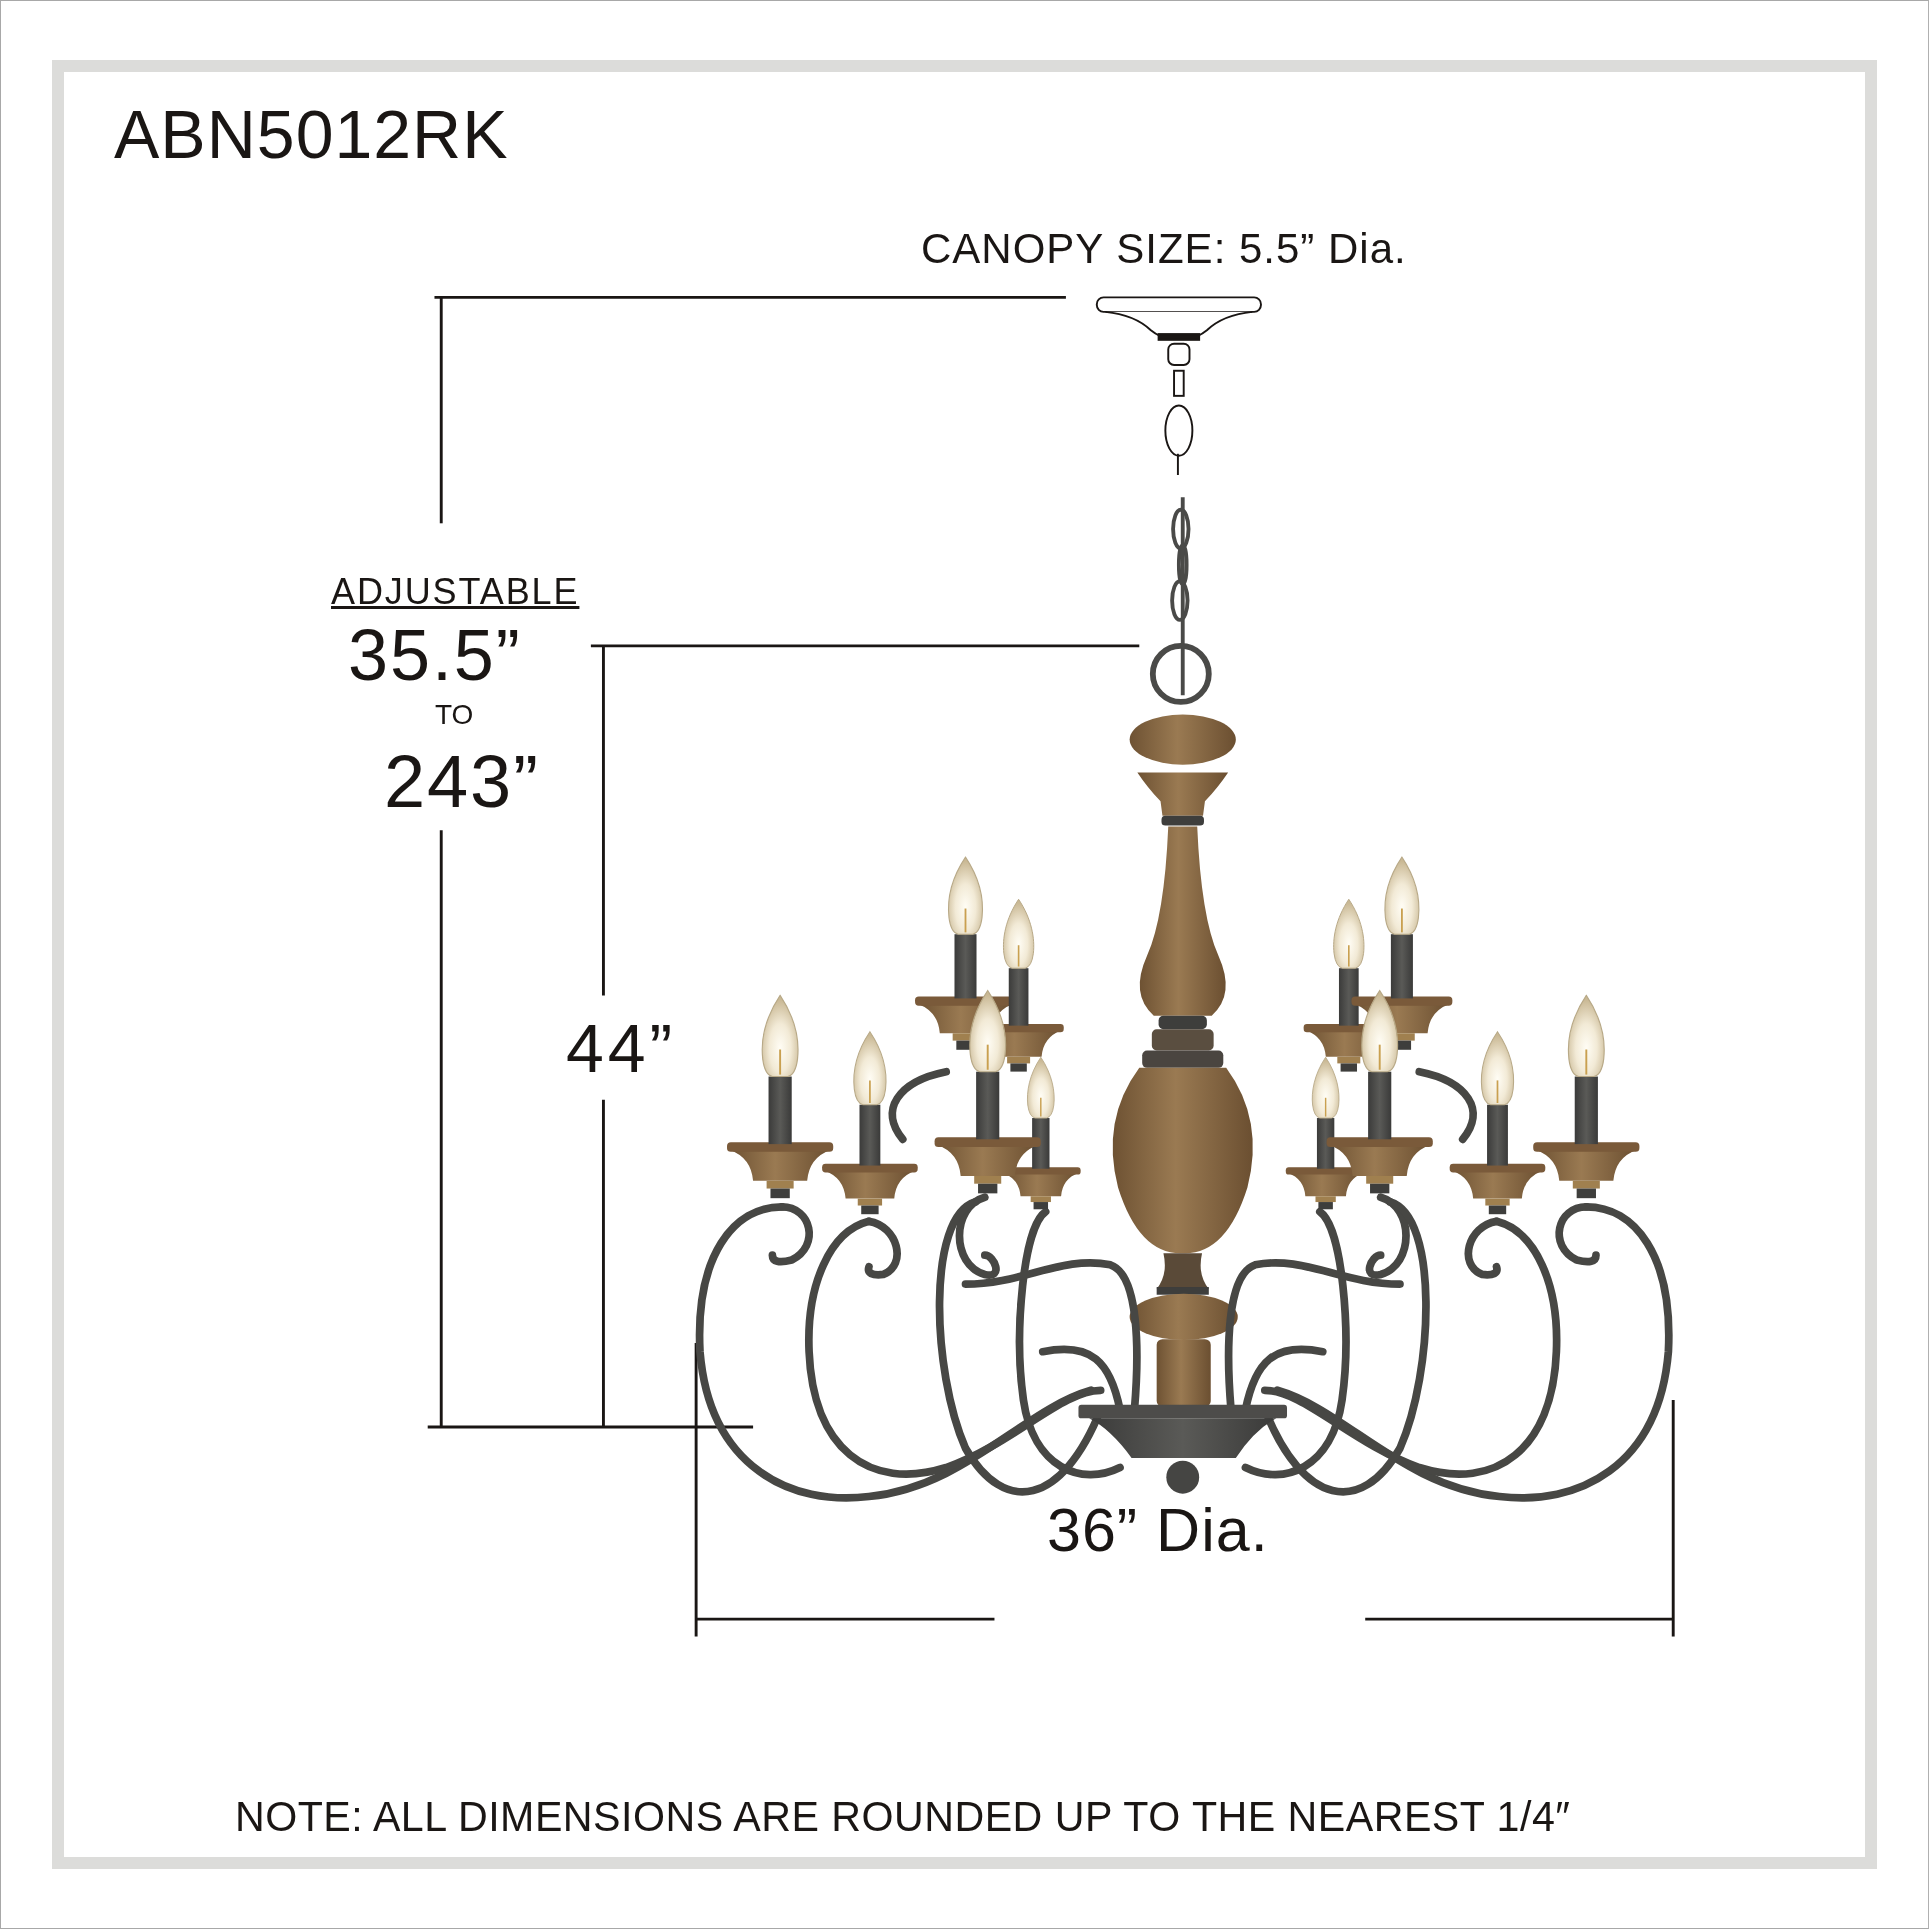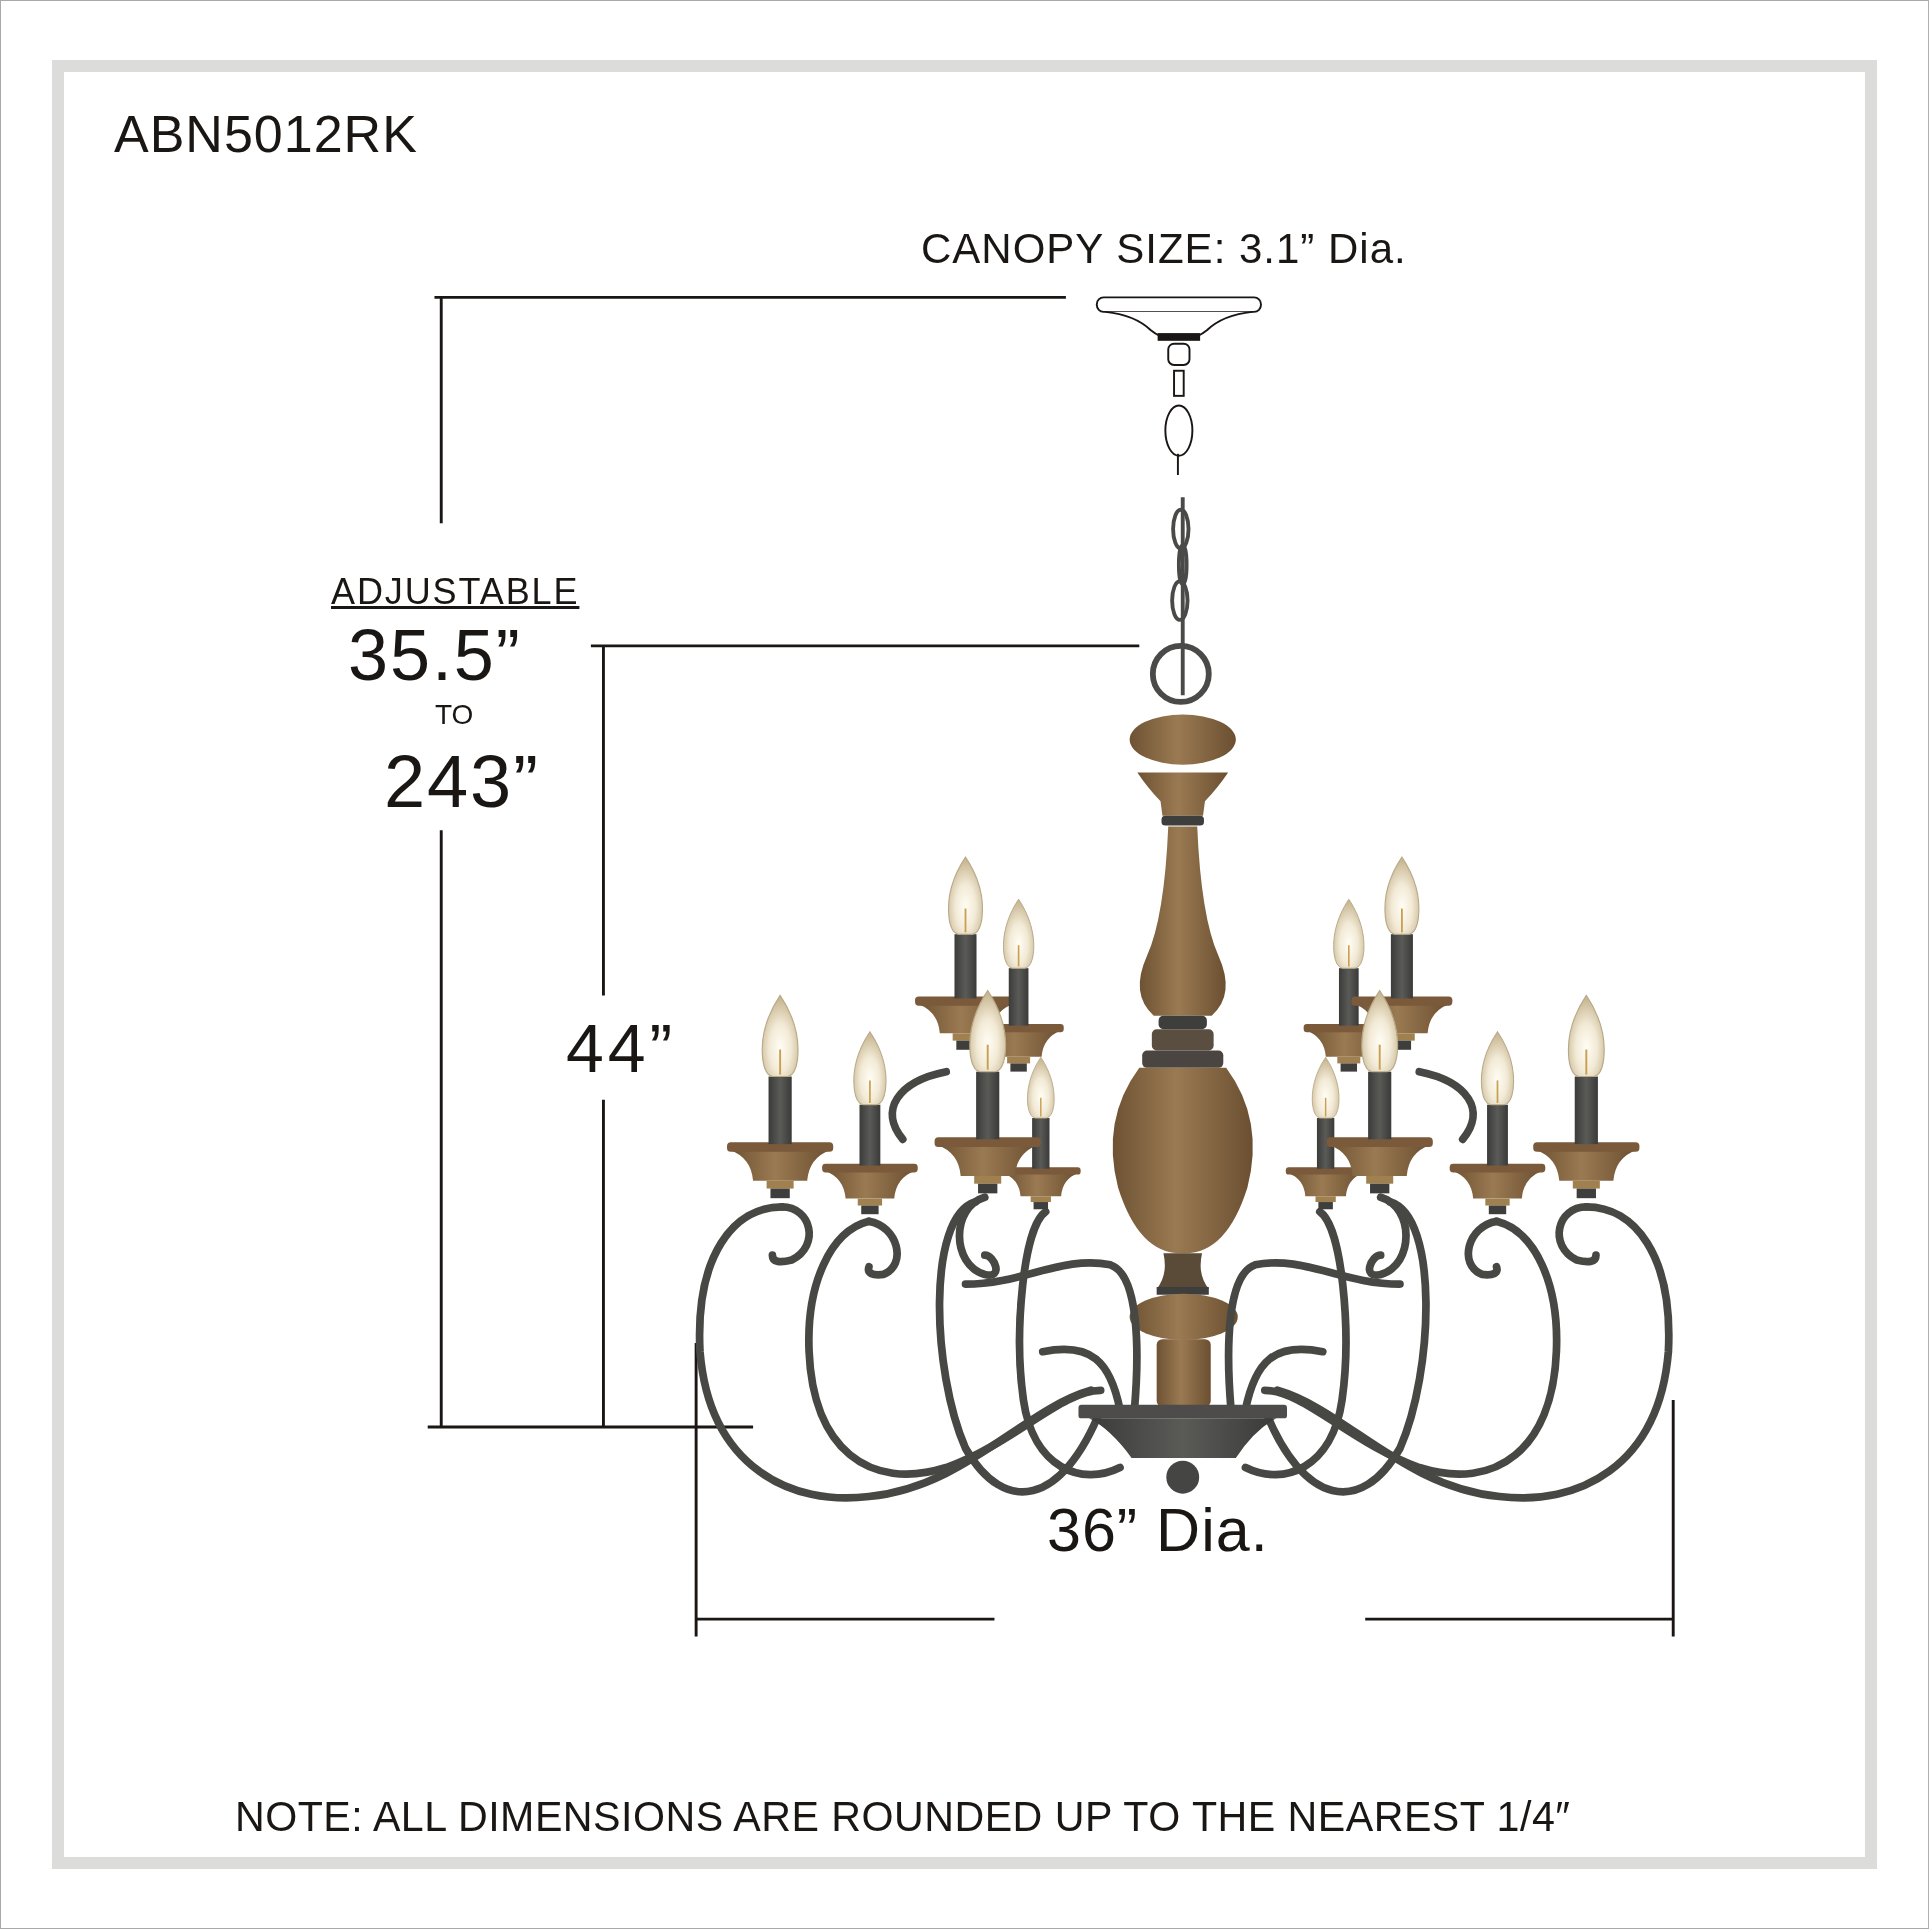--- a/index.html
+++ b/index.html
@@ -3,39 +3,39 @@
 <meta charset="utf-8">
 <style>
   html, body { margin:0; padding:0; background:#ffffff; }
   body { width:1931px; height:1931px; position:relative; overflow:hidden;
          font-family:"Liberation Sans", sans-serif; color:#1a1614; }
   .outer-border { position:absolute; left:0; top:0; width:1927px; height:1927px;
                   border:1.9px solid #a8a8a8; border-right-color:#b0b0b0; }
   .frame { position:absolute; left:52px; top:60px; width:1801px; height:1785px;
            border:12.6px solid #dcdcda; }
   .txt { position:absolute; white-space:nowrap; line-height:1; }
-  #title { left:114px; top:108px; font-size:52px; letter-spacing:1px; }
+  #title { left:114px; top:100px; font-size:68px; letter-spacing:1px; }
   #canopy { left:921px; top:228px; font-size:42px; letter-spacing:1px; }
   #adjustable { left:331px; top:574px; font-size:36px; letter-spacing:1.9px;text-decoration:underline; }
   #dim-min { left:348px; top:619px; font-size:72px; letter-spacing:1.9px; }
   #to-label { left:435px; top:701px; font-size:28px; }
   #dim-max { left:384px; top:745px; font-size:74px; letter-spacing:1.9px; }
   #height-dim { left:566px; top:1014px; font-size:68px; letter-spacing:3.9px; }
   #dia-dim { left:1047px; top:1500px; font-size:61px; letter-spacing:1px; }
   #note { left:235px; top:1796px; font-size:42px; letter-spacing:0.5px; transform:scaleX(0.98); transform-origin:left; }
   svg.drawing { position:absolute; left:0; top:0; width:1931px; height:1931px; }
 </style>
 </head>
 <body>
 
 <div class="outer-border"></div>
 <div class="frame"></div>
 
 <div class="txt" id="title">ABN5012RK</div>
-<div class="txt" id="canopy">CANOPY SIZE: 3.1” Dia.</div>
+<div class="txt" id="canopy">CANOPY SIZE: 5.5” Dia.</div>
 <div class="txt" id="adjustable">ADJUSTABLE</div>
 <div class="txt" id="dim-min">35.5”</div>
 <div class="txt" id="to-label">TO</div>
 <div class="txt" id="dim-max">243”</div>
 <div class="txt" id="height-dim">44”</div>
 <div class="txt" id="dia-dim">36” Dia.</div>
 <div class="txt" id="note">NOTE:  ALL DIMENSIONS ARE ROUNDED UP TO THE NEAREST  1/4″</div>
 
 <svg class="drawing" viewBox="0 0 2000 2000">
   <defs>

